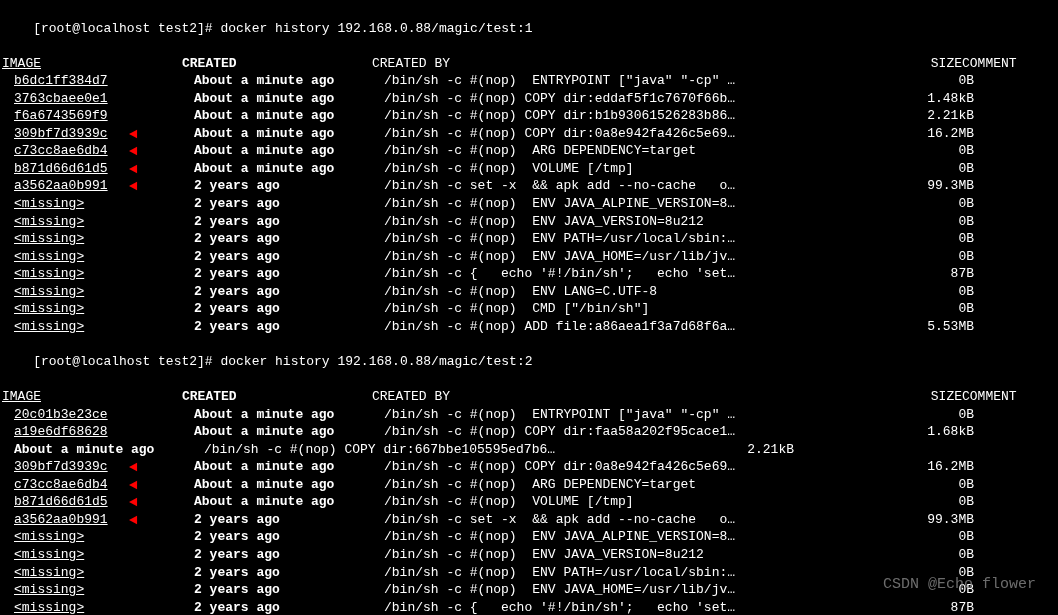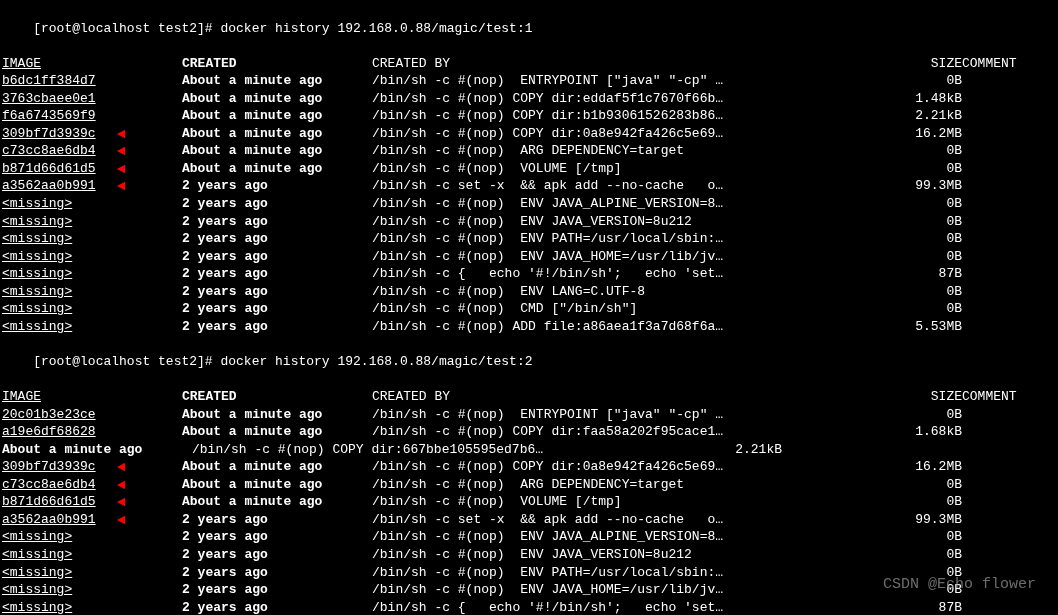--- a/index.html
+++ b/index.html
@@ -23,20 +23,21 @@
       white-space: pre;
     }
     .header-row {
       display: flex;
       white-space: pre;
     }
     .data-row {
       display: flex;
       white-space: pre;
       position: relative;
+      margin-left: 12px;
     }
     .col-image {
       width: 180px;
       flex-shrink: 0;
       text-decoration: underline;
     }
     .col-created {
       width: 190px;
       flex-shrink: 0;
       font-weight: bold;

